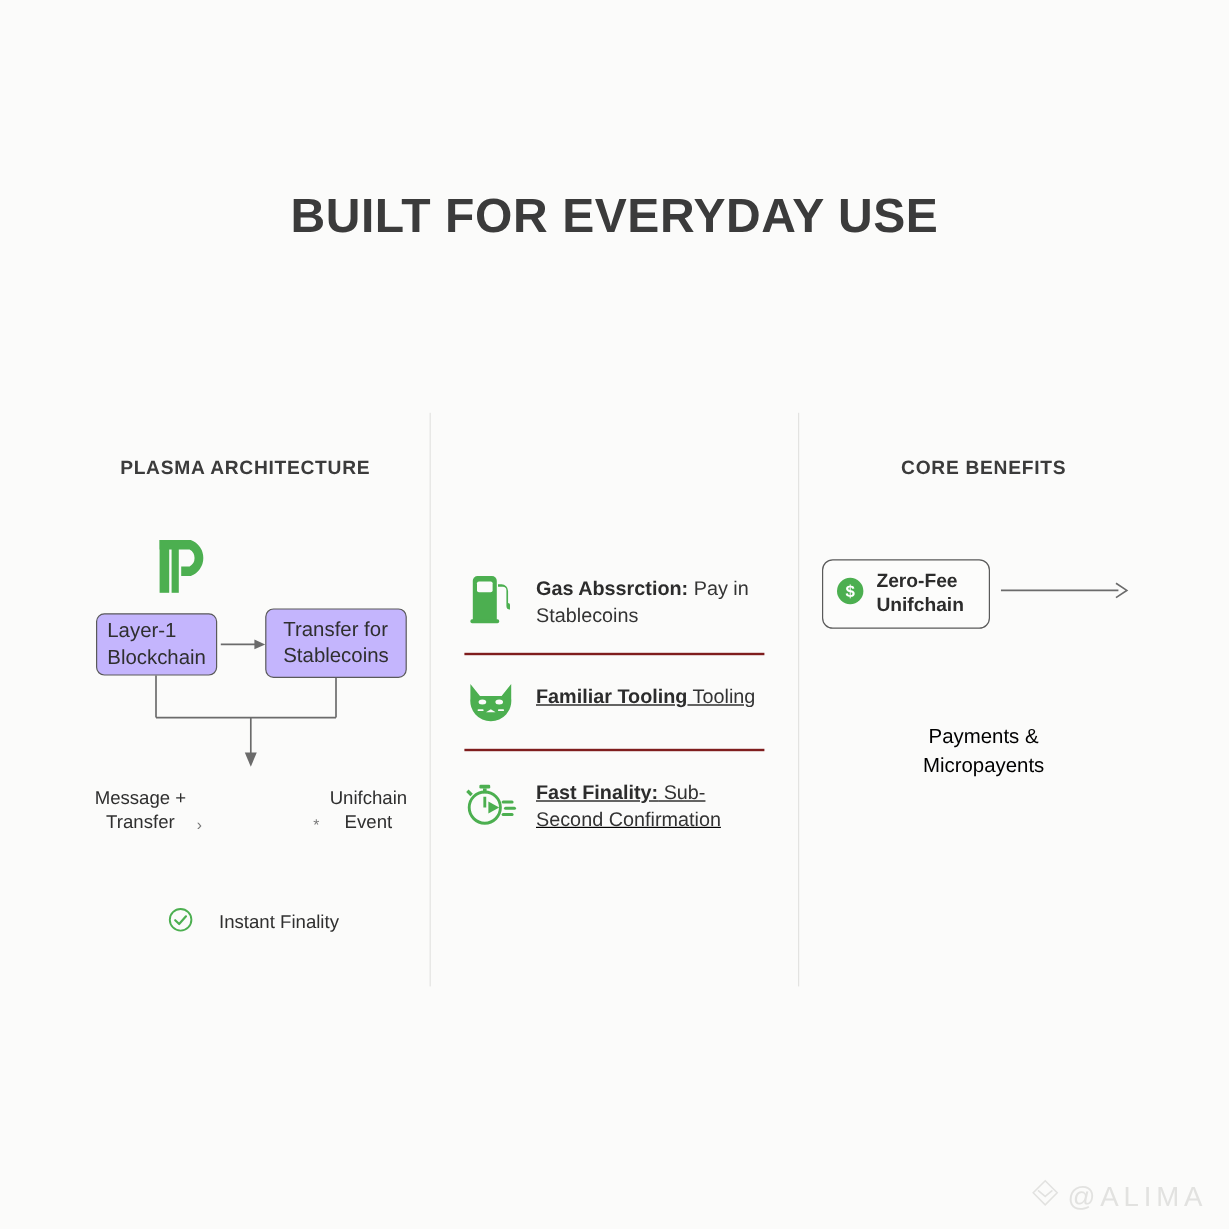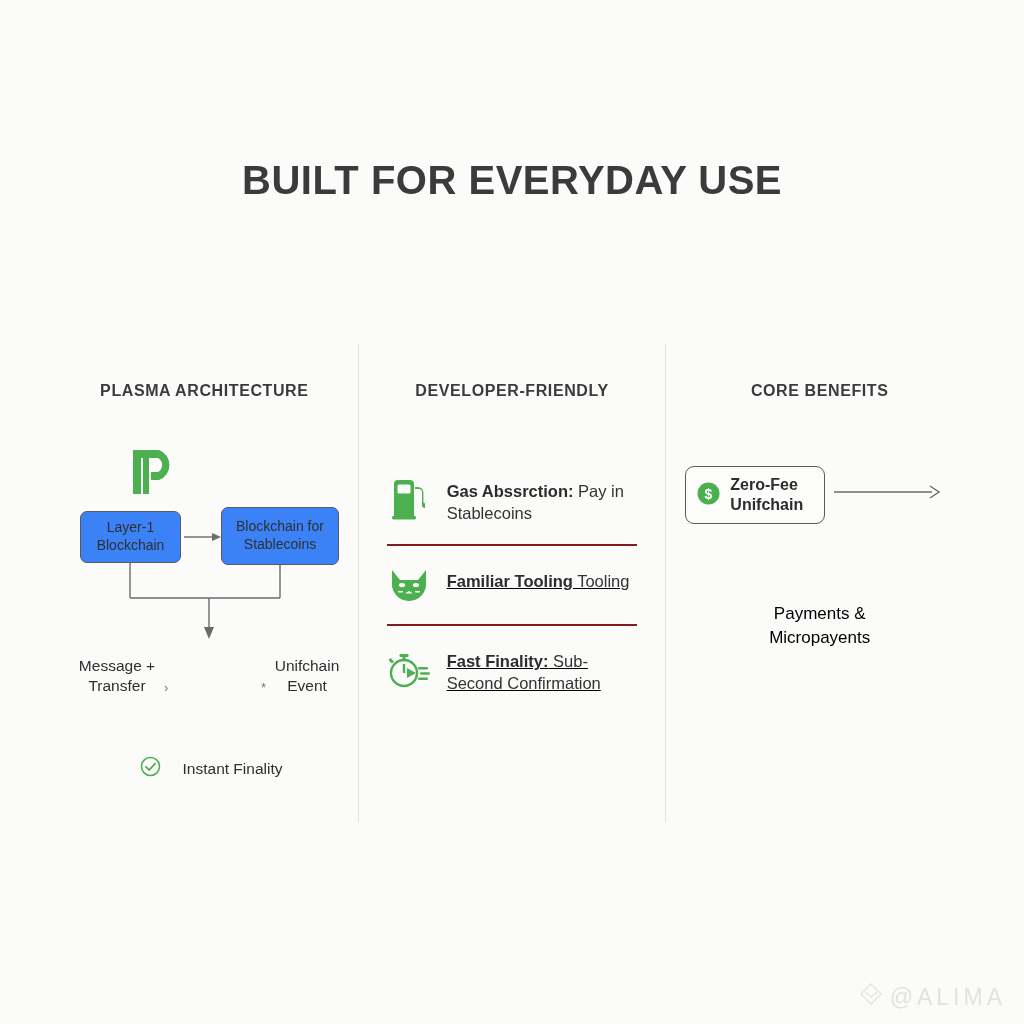--- a/index.html
+++ b/index.html
@@ -36,25 +36,24 @@
   }
 
   
   .arch { position: absolute; top: 0; left: 0; width: 100%; height: 100%; }
   .plasma-logo { position: absolute; left: 80px; top: 102px; }
 
   .node {
     position: absolute;
     border: 1.6px solid #5a5a5a;
     border-radius: 7px;
-    background: #3b82f6;
+    background: #c4b5fd;
     color: #2f2f2f;
-    font-size: 14px;
+    font-size: 17px;
     line-height: 1.28;
-    text-align: center;
     display: flex; align-items: center; justify-content: center;
   }
   .node-l1      { left: 29px;  top: 167px; width: 101px; height: 52px; }
   .node-opt     { left: 170px; top: 163px; width: 118px; height: 58px; }
 
   .circle-node {
     position: absolute; left: 122px; top: 298px;
     width: 84px; height: 84px;
     border: 2px solid #5cb85c; border-radius: 50%;
     display: flex; align-items: center; justify-content: center;
@@ -157,21 +156,21 @@
 
         <div class="node node-l1">
           <span>
             <span>Layer-1</span><br>
             <span>Blockchain</span>
           </span>
         </div>
 
         <div class="node node-opt">
           <span>
-            <span>Blockchain for</span><br>
+            <span>Transfer for</span><br>
             <span>Stablecoins</span>
           </span>
         </div>
 
         <div class="side-label side-left">
           <span>Message +</span><br>
           <span>Transfer</span>
         </div>
 
 
@@ -187,21 +186,20 @@
               <polyline points="6,10.8 9.3,14 15,7.6" fill="none" stroke="#4caf50" stroke-width="1.8" stroke-linecap="round" stroke-linejoin="round"></polyline>
             </svg>
           </span>
           <span>Instant Finality</span>
         </div>
 
       </div>
     </div>
 
     <div class="col">
-      <div class="col-head">DEVELOPER-FRIENDLY</div>
 
       <div class="features">
 
         <div class="feature">
           <span class="feature-icon">
             <svg width="36" height="42" viewBox="0 0 36 42">
               <g fill="#4caf50">
                 <path d="M3 6 a4 4 0 0 1 4-4 h12 a4 4 0 0 1 4 4 v34 h-20 Z"></path>
                 <rect x="6.5" y="6.5" width="13" height="9" rx="1.6" fill="#fbfbfa"></rect>
                 <path d="M24 11 h4 a3 3 0 0 1 3 3 v13 a3 3 0 0 0 3 3 v-4 a1.6 1.6 0 0 0 -1.6 -1.6

